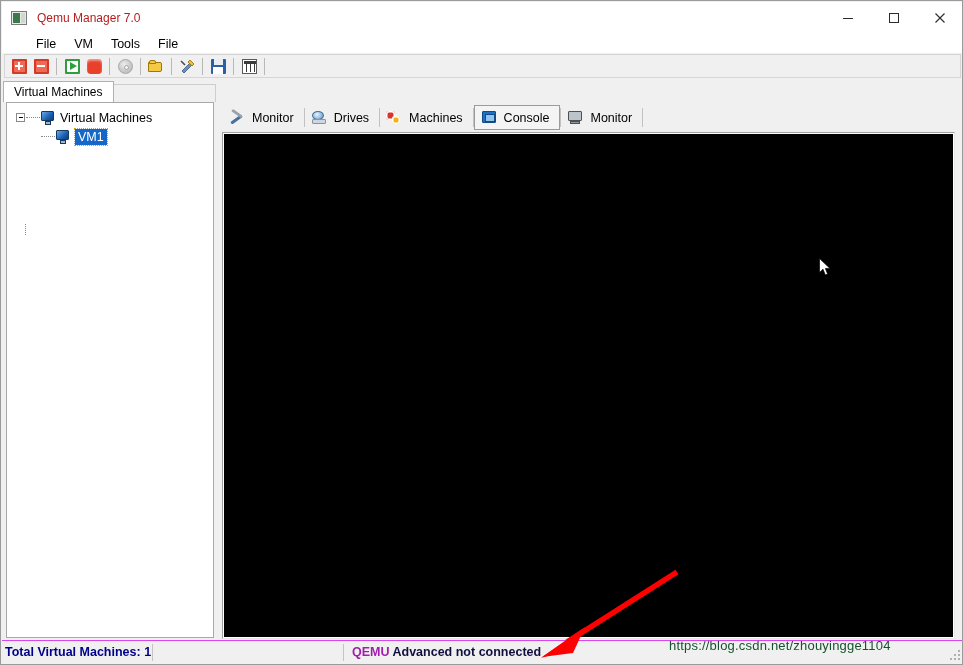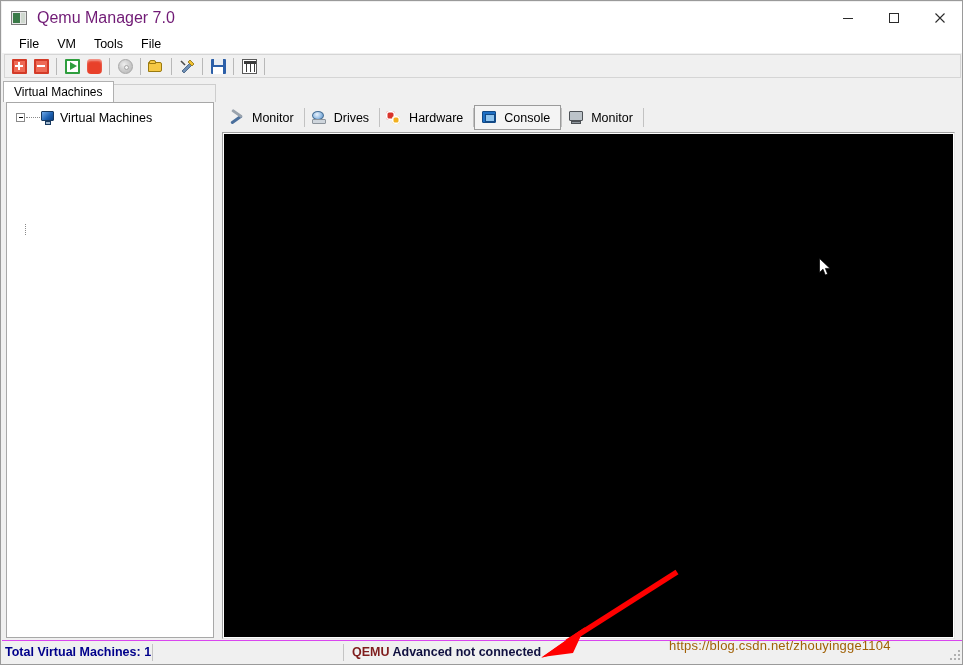--- a/index.html
+++ b/index.html
@@ -54,22 +54,22 @@
   }
   #title-icon::after {
     content: "";
     position: absolute;
     left: 9px; top: 1px;
     width: 4px; height: 10px;
     background: #cfd8cf;
   }
   #title-text {
     margin-left: 10px;
-    font-size: 16px;
-    color: #701a75;
+    font-size: 12px;
+    color: #b91c1c;
     white-space: nowrap;
   }
   .win-btn {
     width: 46px; height: 31px;
     display: flex;
     align-items: center;
     justify-content: center;
     background: #ffffff;
   }
   #win-controls {
@@ -80,21 +80,21 @@
   .win-glyph { display: block; }
 
   
   #menu-bar {
     position: absolute;
     left: 1px; top: 33px;
     width: 961px; height: 19px;
     background: #ffffff;
     display: flex;
     align-items: center;
-    padding-left: 8px;
+    padding-left: 25px;
     box-sizing: border-box;
   }
   .menu-item {
     font-size: 12.5px;
     padding: 1px 9px;
     color: #000;
     white-space: nowrap;
   }
 
   
@@ -521,21 +521,21 @@
     background: #c4c4c4;
   }
   #status-mid { width: 190px; }
   #status-right {
     flex: 1;
     padding-left: 8px;
     font-size: 12.5px;
     font-weight: bold;
     white-space: nowrap;
   }
-  #status-qemu { color: #7f1d1d; }
+  #status-qemu { color: #a21caf; }
   #status-rest { color: #101040; }
   #resize-grip {
     position: absolute;
     right: 3px; bottom: 3px;
     width: 12px; height: 12px;
   }
   .grip-dot {
     position: absolute;
     width: 2px; height: 2px;
     background: #b0b0b0;
@@ -545,21 +545,21 @@
   #annotation-arrow {
     position: absolute;
     left: 0; top: 0;
     width: 963px; height: 665px;
     pointer-events: none;
   }
   #watermark {
     position: absolute;
     left: 668px; top: 637px;
     font-size: 13px;
-    color: #a16207;
+    color: #14532d;
     white-space: nowrap;
     letter-spacing: .2px;
   }
 </style>
 </head>
 <body>
 
 <div id="app-window">
 
   <div id="title-bar">
@@ -643,36 +643,41 @@
   </div>
 
   <div id="tree-panel">
     <div class="tree-row" id="tree-root">
       <span class="expander"></span>
       <span class="dots"></span>
       <span class="vm-icon"></span>
       <span class="tree-label">Virtual Machines</span>
     </div>
     <div class="tree-connector"></div>
+    <div class="tree-row" id="tree-child">
+      <span class="dots"></span>
+      <span class="vm-icon"></span>
+      <span class="tree-label" id="vm1-label">VM1</span>
+    </div>
   </div>
 
   <div id="right-tabs">
     <div class="rtab">
       <span class="ti ti-hardware"></span>
       <span class="rtab-label">Monitor</span>
     </div>
     <div class="rtab-sep"></div>
     <div class="rtab">
       <span class="ti ti-drives"></span>
       <span class="rtab-label">Drives</span>
     </div>
     <div class="rtab-sep"></div>
     <div class="rtab">
       <span class="ti ti-advanced"></span>
-      <span class="rtab-label">Hardware</span>
+      <span class="rtab-label">Machines</span>
     </div>
     <div class="rtab-sep"></div>
     <div class="rtab selected">
       <span class="ti ti-console"></span>
       <span class="rtab-label">Console</span>
     </div>
     <div class="rtab-sep"></div>
     <div class="rtab">
       <span class="ti ti-monitor"></span>
       <span class="rtab-label">Monitor</span>

